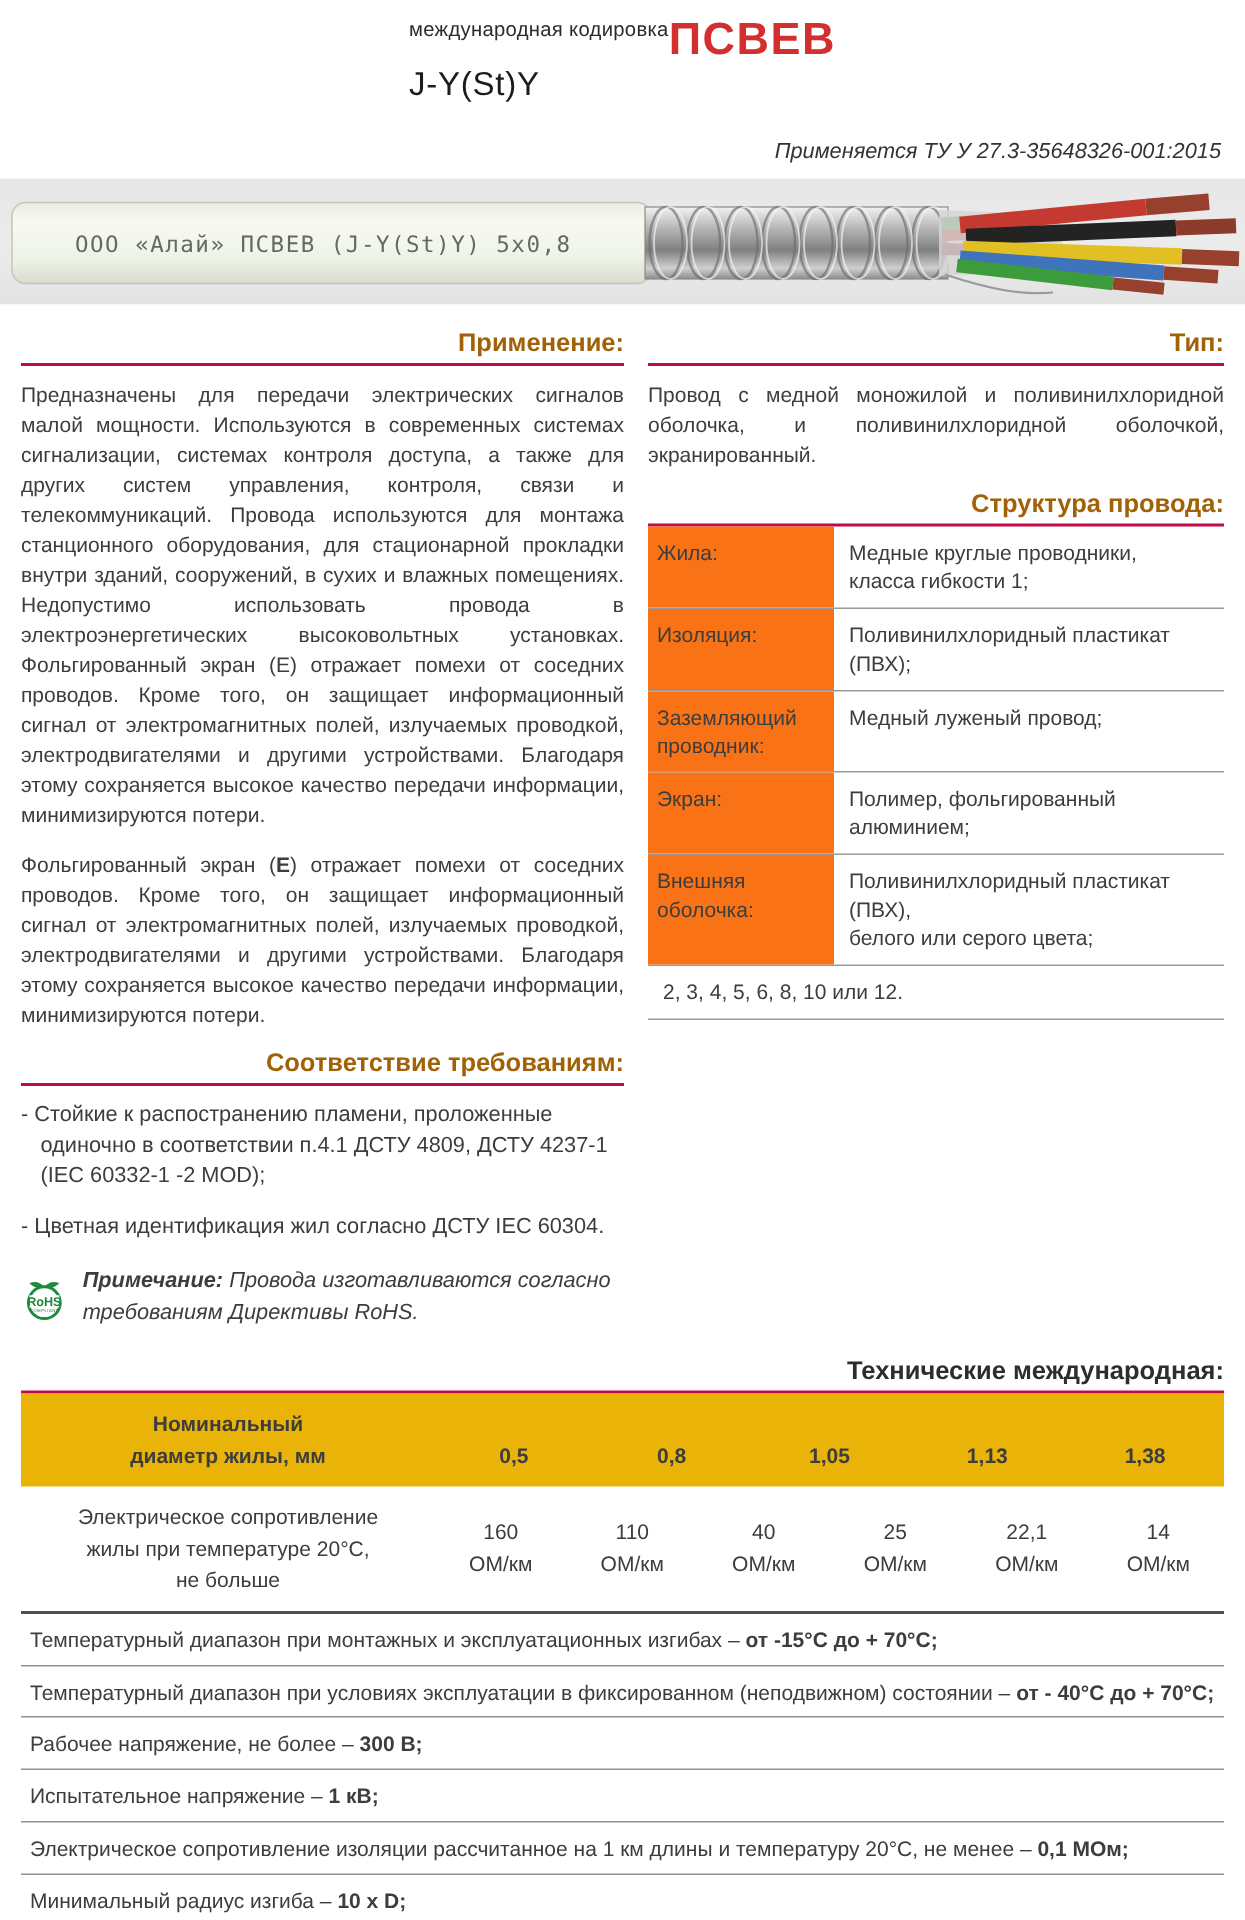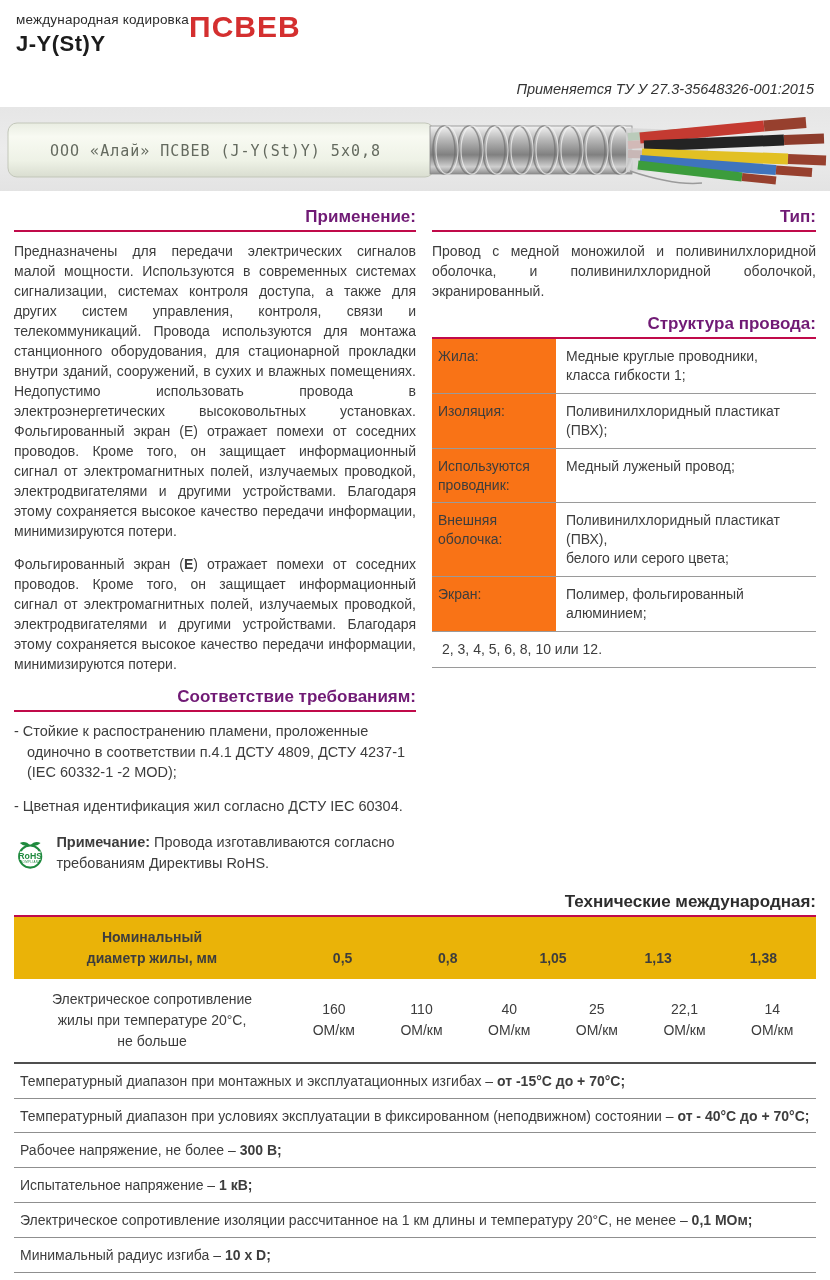--- a/index.html
+++ b/index.html
@@ -4,46 +4,46 @@
 <style>
   html,body { margin:0; padding:0; }
   body {
     width:830px; height:1280px; overflow:hidden;
     background:#ffffff; color:#3d3d3d;
     font-family:"Liberation Sans", sans-serif;
   }
   .page { width:830px; }
 
   
-  .hdr { display:flex; justify-content:flex-start; align-items:flex-start; padding:12px 16px 0 16px; }
+  .hdr { display:flex; justify-content:center; align-items:flex-start; padding:12px 16px 0 16px; }
   .coding-label { font-size:13.5px; color:#2b2b2b; letter-spacing:.2px; }
-  .coding-value { font-size:22px; font-weight:bold; color:#1c1c1c; letter-spacing:.5px; margin-top:4px; }
+  .coding-value { font-size:22px; font-weight:normal; color:#1c1c1c; letter-spacing:.5px; margin-top:16px; }
   .brand { font-size:30px; font-weight:bold; color:#d42f2f; letter-spacing:1px; line-height:1; }
   .tu-line { text-align:right; font-style:italic; font-size:14.5px; color:#333; padding:24px 16px 10px 16px; }
 
   
   .cable-band { height:84px; width:742px; }
   .cable-band svg { display:block; }
 
   
   .cols { display:flex; gap:16px; padding:16px 14px 0 14px; align-items:flex-start; min-height:612px; }
   .col-left { width:402px; flex:0 0 402px; }
   .col-right { flex:1; min-width:0; }
 
   h2.sec {
-    font-size:17px; font-weight:bold; color:#701a75; text-align:right;
+    font-size:17px; font-weight:bold; color:#a16207; text-align:right;
     margin:0 0 9px 0; padding-bottom:3px; border-bottom:2px solid #c00a4a;
   }
   p.body { font-size:14px; line-height:1.43; text-align:justify; margin:0 0 13px 0; }
   p.body b { font-weight:bold; }
 
   .li { font-size:14.5px; line-height:1.42; margin:0 0 13px 0; padding-left:13px; text-indent:-13px; text-align:left; }
 
   .note-row { display:flex; gap:10px; align-items:flex-start; margin-top:4px; }
-  .note { font-size:14.5px; line-height:1.45; padding-top:2px; }
+  .note { font-style:italic; font-size:14.5px; line-height:1.45; padding-top:2px; }
   .note b { font-weight:bold; }
 
   
   .struct-table { font-size:14px; margin-top:-9px; border-top:0; }
   .srow { display:flex; border-bottom:1px solid #9a9a9a; }
   .slabel { flex:0 0 112px; background:#f97316; padding:8px 6px; line-height:1.35; }
   .sval { flex:1; padding:8px 10px; line-height:1.35; white-space:pre-line; }
 
   .type-text { margin-bottom:14px; }
 
@@ -188,31 +188,31 @@
         <div class="srow">
           <div class="slabel">Жила:</div>
           <div class="sval">Медные круглые проводники,
 класса гибкости 1;</div>
         </div>
         <div class="srow">
           <div class="slabel">Изоляция:</div>
           <div class="sval">Поливинилхлоридный пластикат (ПВХ);</div>
         </div>
         <div class="srow">
-          <div class="slabel">Используются проводник:</div>
+          <div class="slabel">Заземляющий проводник:</div>
           <div class="sval">Медный луженый провод;</div>
+        </div>
+        <div class="srow">
+          <div class="slabel">Экран:</div>
+          <div class="sval">Полимер, фольгированный алюминием;</div>
         </div>
         <div class="srow">
           <div class="slabel">Внешняя оболочка:</div>
           <div class="sval">Поливинилхлоридный пластикат (ПВХ),
 белого или серого цвета;</div>
-        </div>
-        <div class="srow">
-          <div class="slabel">Экран:</div>
-          <div class="sval">Полимер, фольгированный алюминием;</div>
         </div>
         <div class="srow">
           <div class="sval">2, 3, 4, 5, 6, 8, 10 или 12.</div>
         </div>
       </div>
     </div>
   </div>
 
   <h2 class="tech-h">Технические международная:</h2>
 

